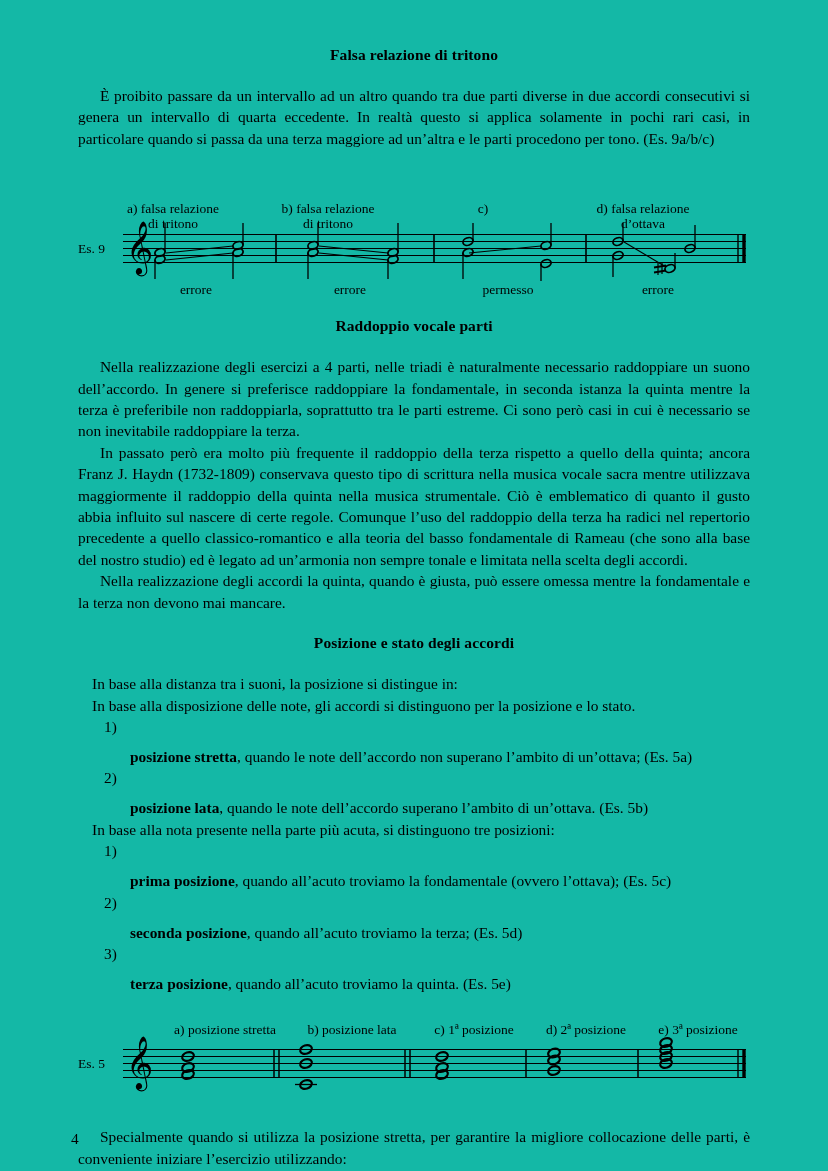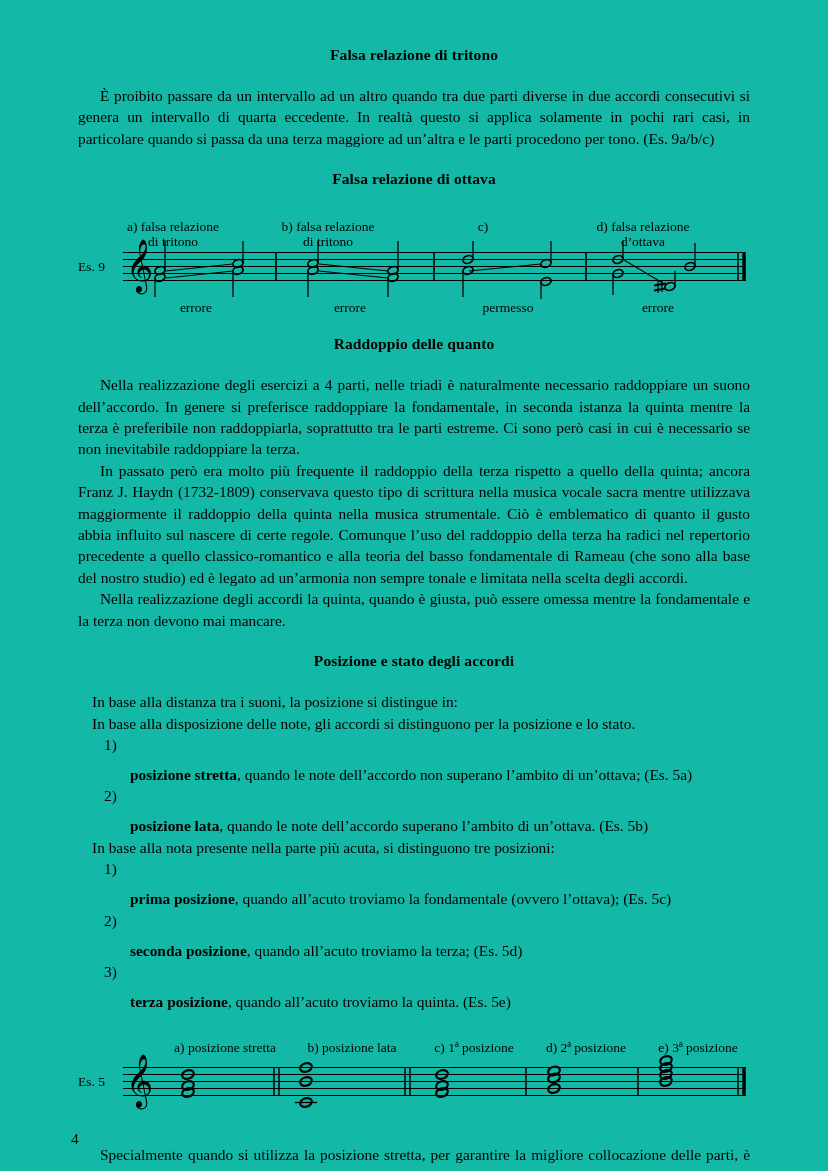--- a/index.html
+++ b/index.html
@@ -92,21 +92,20 @@
 
 <div class="page">
   <div class="content">
 
     <h2 class="section-heading">Falsa relazione di tritono</h2>
     <div class="gap-l"></div>
     <p class="body-text">È proibito passare da un intervallo ad un altro quando tra due parti diverse in due accordi consecutivi si genera un intervallo di quarta eccedente. In realtà questo si applica solamente in pochi rari casi, in particolare quando si passa da una terza maggiore ad un’altra e le parti procedono per tono. (Es. 9a/b/c)</p>
 
     <div class="gap-l"></div>
 
-    <h2 class="section-heading">Falsa relazione di ottava</h2>
     <div class="gap-l"></div>
 
     <div class="gap-s"></div>
 
     <div class="music-block">
       <svg class="music-svg" width="672" height="100" viewBox="0 0 672 100" xmlns="http://www.w3.org/2000/svg">
         <g fill="#000" font-family="Liberation Serif, serif" font-size="13.5">
 
           <text x="0" y="52">Es. 9</text>
 
@@ -202,21 +201,21 @@
             <line x1="576" y1="66.5" x2="588" y2="64.5" stroke-width="1.9"></line>
             <line x1="576" y1="71.5" x2="588" y2="69.5" stroke-width="1.9"></line>
           </g>
           <line x1="546" y1="41" x2="588" y2="66" stroke="#000" stroke-width="1.1"></line>
         </g>
       </svg>
     </div>
 
     <div class="gap-m"></div>
 
-    <h2 class="section-heading">Raddoppio delle quanto</h2>
+    <h2 class="section-heading">Raddoppio vocale parti</h2>
     <div class="gap-l"></div>
     <p class="body-text">Nella realizzazione degli esercizi a 4 parti, nelle triadi è naturalmente necessario raddoppiare un suono dell’accordo. In genere si preferisce raddoppiare la fondamentale, in seconda istanza la quinta mentre la terza è preferibile non raddoppiarla, soprattutto tra le parti estreme. Ci sono però casi in cui è necessario se non inevitabile raddoppiare la terza.</p>
     <p class="body-text">In passato però era molto più frequente il raddoppio della terza rispetto a quello della quinta; ancora Franz J. Haydn (1732-1809) conservava questo tipo di scrittura nella musica vocale sacra mentre utilizzava maggiormente il raddoppio della quinta nella musica strumentale. Ciò è emblematico di quanto il gusto abbia influito sul nascere di certe regole. Comunque l’uso del raddoppio della terza ha radici nel repertorio precedente a quello classico-romantico e alla teoria del basso fondamentale di Rameau (che sono alla base del nostro studio) ed è legato ad un’armonia non sempre tonale e limitata nella scelta degli accordi.</p>
     <p class="body-text">Nella realizzazione degli accordi la quinta, quando è giusta, può essere omessa mentre la fondamentale e la terza non devono mai mancare.</p>
 
     <div class="gap-l"></div>
 
     <h2 class="section-heading">Posizione e stato degli accordi</h2>
     <div class="gap-l"></div>
 

